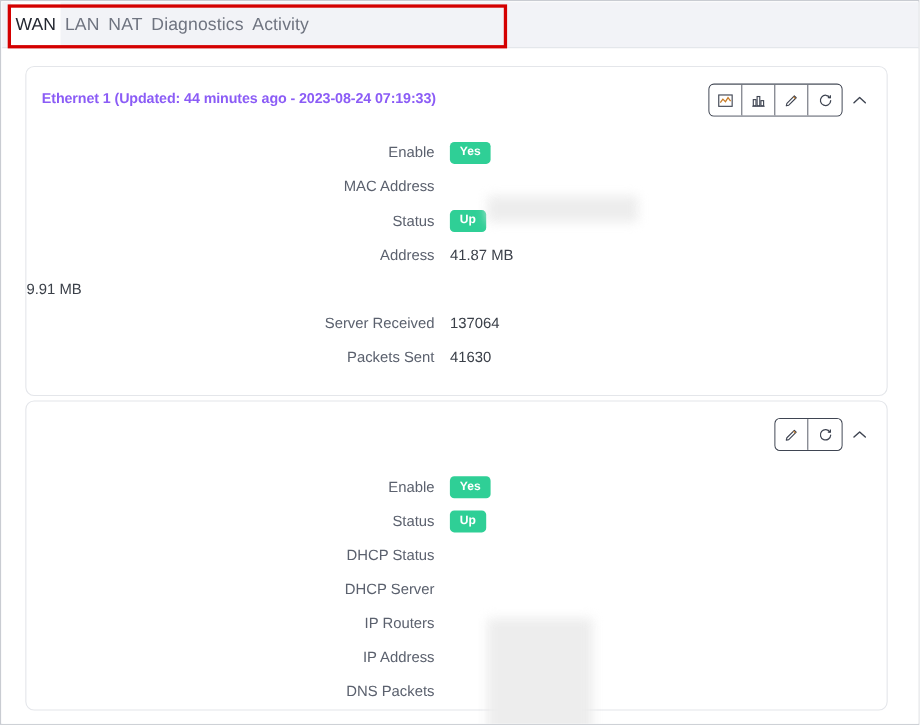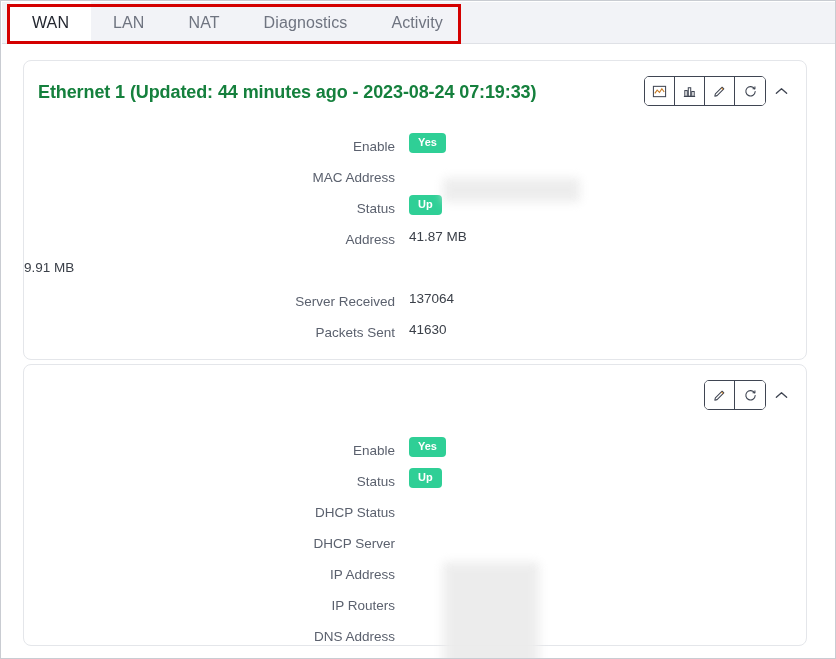--- a/index.html
+++ b/index.html
@@ -31,21 +31,21 @@
     background: #f2f3f7;
     border-bottom: 1px solid #dfe1e6;
     box-sizing: border-box;
     display: flex;
     align-items: stretch;
     padding-left: 8px;
   }
   .tab {
     display: flex;
     align-items: center;
-    padding: 0 22px;
+    padding: 0 4px;
     font-size: 16px;
     color: #6f7480;
     cursor: pointer;
     white-space: nowrap;
     letter-spacing: 0.1px;
   }
   .tab.active {
     background: #ffffff;
     color: #232730;
   }
@@ -86,23 +86,23 @@
   #card-ipoe { top: 320px; height: 282px; }
 
   .card-head {
     position: relative;
     height: 62px;
   }
   .card-title {
     position: absolute;
     left: 14px;
     top: 21px;
-    font-size: 18px;
+    font-size: 13px;
     font-weight: bold;
-    color: #15803d;
+    color: #8b5cf6;
     letter-spacing: -0.1px;
   }
 
   .head-actions {
     position: absolute;
     right: 12px;
     top: 15px;
     display: flex;
     align-items: center;
   }
@@ -136,21 +136,21 @@
     margin-left: 2px;
   }
 
   
   .rows {
     position: relative;
     padding-bottom: 10px;
   }
   .row {
     display: flex;
-    align-items: flex-end;
+    align-items: center;
     height: 31px;
   }
   .row-label {
     width: 385px;
     text-align: right;
     padding-right: 14px;
     font-size: 13.5px;
     color: #5b616e;
     box-sizing: border-box;
     white-space: nowrap;
@@ -339,29 +339,29 @@
         </div>
         <div class="row">
           <div class="row-label">DHCP Status</div>
           <div class="row-value"></div>
         </div>
         <div class="row">
           <div class="row-label">DHCP Server</div>
           <div class="row-value"></div>
         </div>
         <div class="row">
+          <div class="row-label">IP Routers</div>
+          <div class="row-value"></div>
+        </div>
+        <div class="row">
           <div class="row-label">IP Address</div>
           <div class="row-value"></div>
         </div>
         <div class="row">
-          <div class="row-label">IP Routers</div>
-          <div class="row-value"></div>
-        </div>
-        <div class="row">
-          <div class="row-label">DNS Address</div>
+          <div class="row-label">DNS Packets</div>
           <div class="row-value"></div>
         </div>
       </div>
 
       <div class="blur" id="blur-net"></div>
     </div>
 
   </div>
 </div>
 

